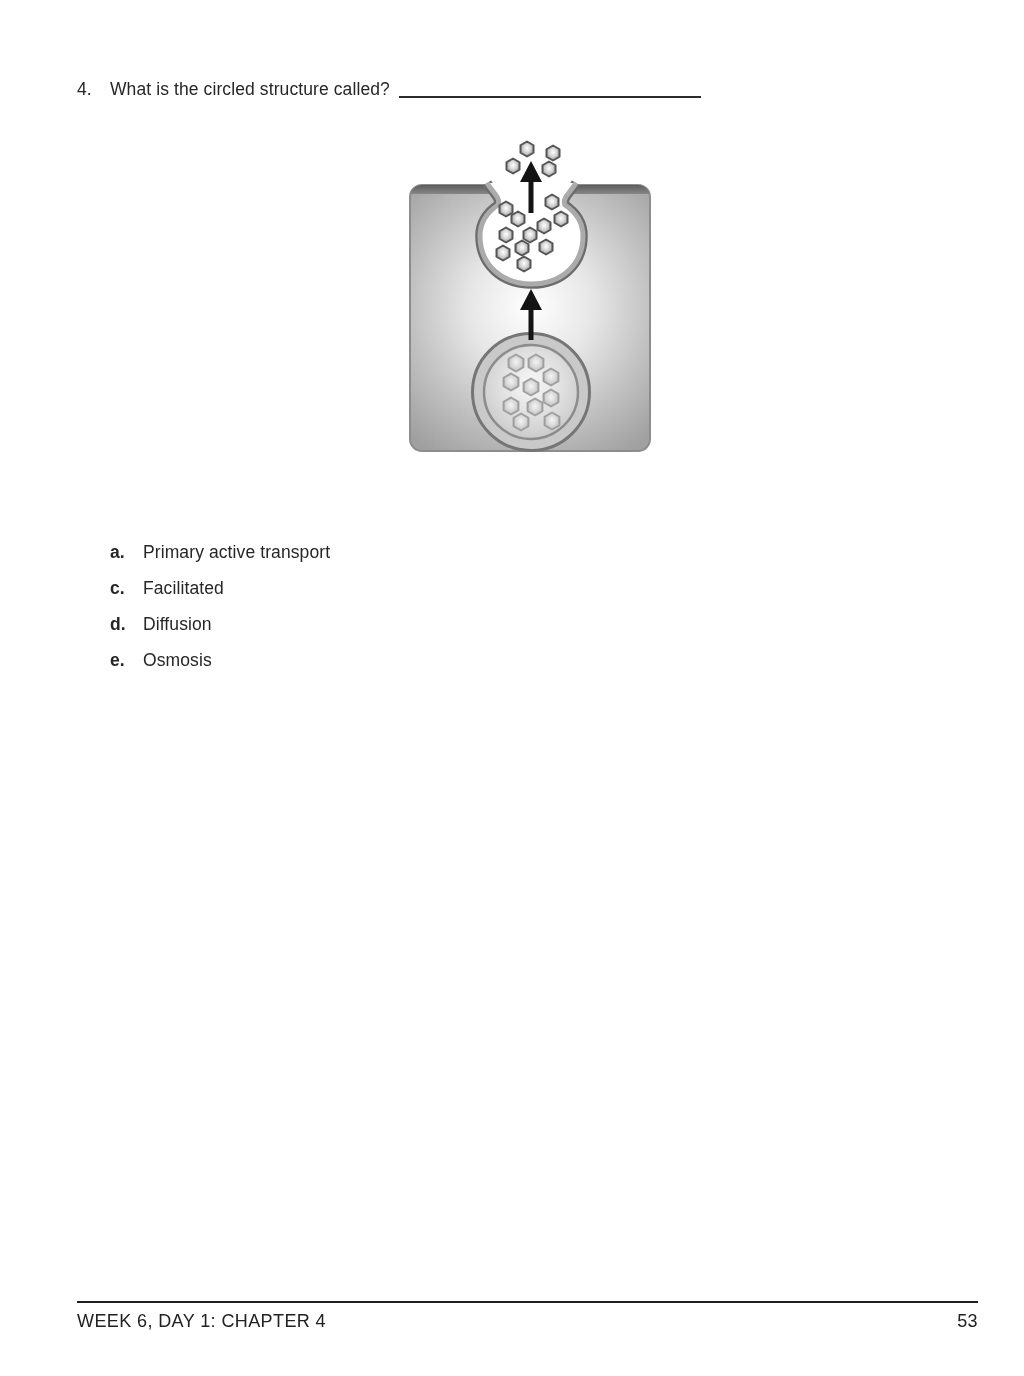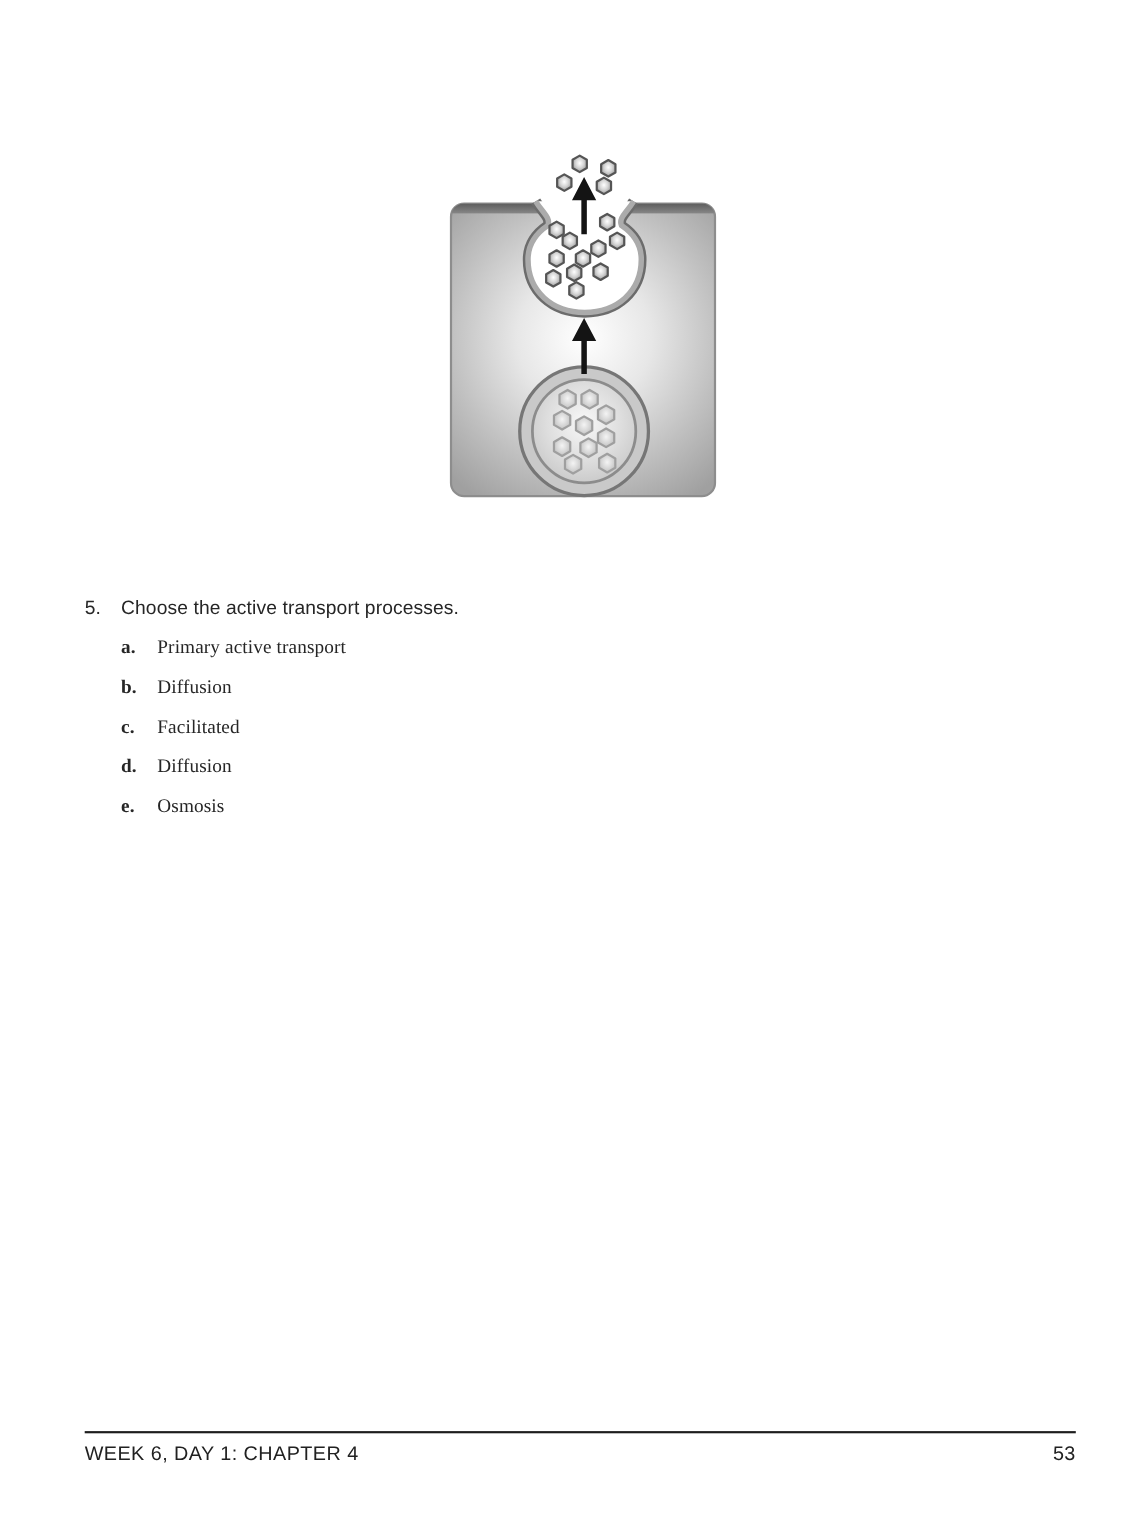--- a/index.html
+++ b/index.html
@@ -14,21 +14,21 @@
   }
   .q {
     position: absolute;
     left: 77px;
     font-size: 17.5px;
     line-height: 36px;
     letter-spacing: 0.1px;
     white-space: nowrap;
   }
   .qnum { display: inline-block; width: 33px; }
-  .opt { padding-left: 33px; font-family: Liberation Serif, serif; }
+  .opt { padding-left: 33px; }
   .olet { display: inline-block; width: 33px; font-weight: 700; }
   .answer-blank {
     display: inline-block;
     width: 302px;
     border-bottom: 2px solid #2b2b2b;
     margin-left: 9px;
     position: relative;
     top: 3px;
   }
   .figure {
@@ -54,20 +54,23 @@
     font-size: 18px;
     letter-spacing: 0.4px;
     color: #212121;
   }
 </style>
 </head>
 <body>
 
 <div class="page">
 
+  <div class="q" style="top:71px">
+    <span class="qnum">4.</span><span>What is the circled structure called?</span><span class="answer-blank"></span>
+  </div>
 
   <svg class="figure" width="300" height="340" viewBox="380 130 300 340" role="img" aria-label="Diagram of a cell performing exocytosis: a circled vesicle filled with hexagonal particles moves upward (black arrow) toward a cup-shaped pocket in the cell membrane, where particles are released upward out of the cell (second black arrow).">
     <defs>
       <radialGradient id="cellGrad" gradientUnits="userSpaceOnUse" cx="531" cy="307" r="175">
         <stop offset="0" stop-color="#ffffff"></stop>
         <stop offset="0.35" stop-color="#e7e7e7"></stop>
         <stop offset="0.7" stop-color="#c0c0c0"></stop>
         <stop offset="1" stop-color="#a0a0a0"></stop>
       </radialGradient>
       <linearGradient id="bandGrad" gradientUnits="userSpaceOnUse" x1="0" y1="185" x2="0" y2="196">
@@ -143,28 +146,22 @@
         <use href="#hexIn" x="535" y="407"></use>
         <use href="#hexIn" x="521" y="422"></use>
         <use href="#hexIn" x="552" y="421"></use>
       </g>
     </g>
 
     <polygon points="528.5,340 528.5,310 520,310 531,289 542,310 533.5,310 533.5,340" fill="#141414"></polygon>
   </svg>
 
   <div class="q" style="top:534px">
-    <div>
-      <span class="qnum">5.</span><span>Choose the active transport processes.</span>
-    </div>
     <div class="opt">
       <span class="olet">a.</span><span>Primary active transport</span>
-    </div>
-    <div class="opt">
-      <span class="olet">b.</span><span>Diffusion</span>
     </div>
     <div class="opt">
       <span class="olet">c.</span><span>Facilitated</span>
     </div>
     <div class="opt">
       <span class="olet">d.</span><span>Diffusion</span>
     </div>
     <div class="opt">
       <span class="olet">e.</span><span>Osmosis</span>
     </div>

